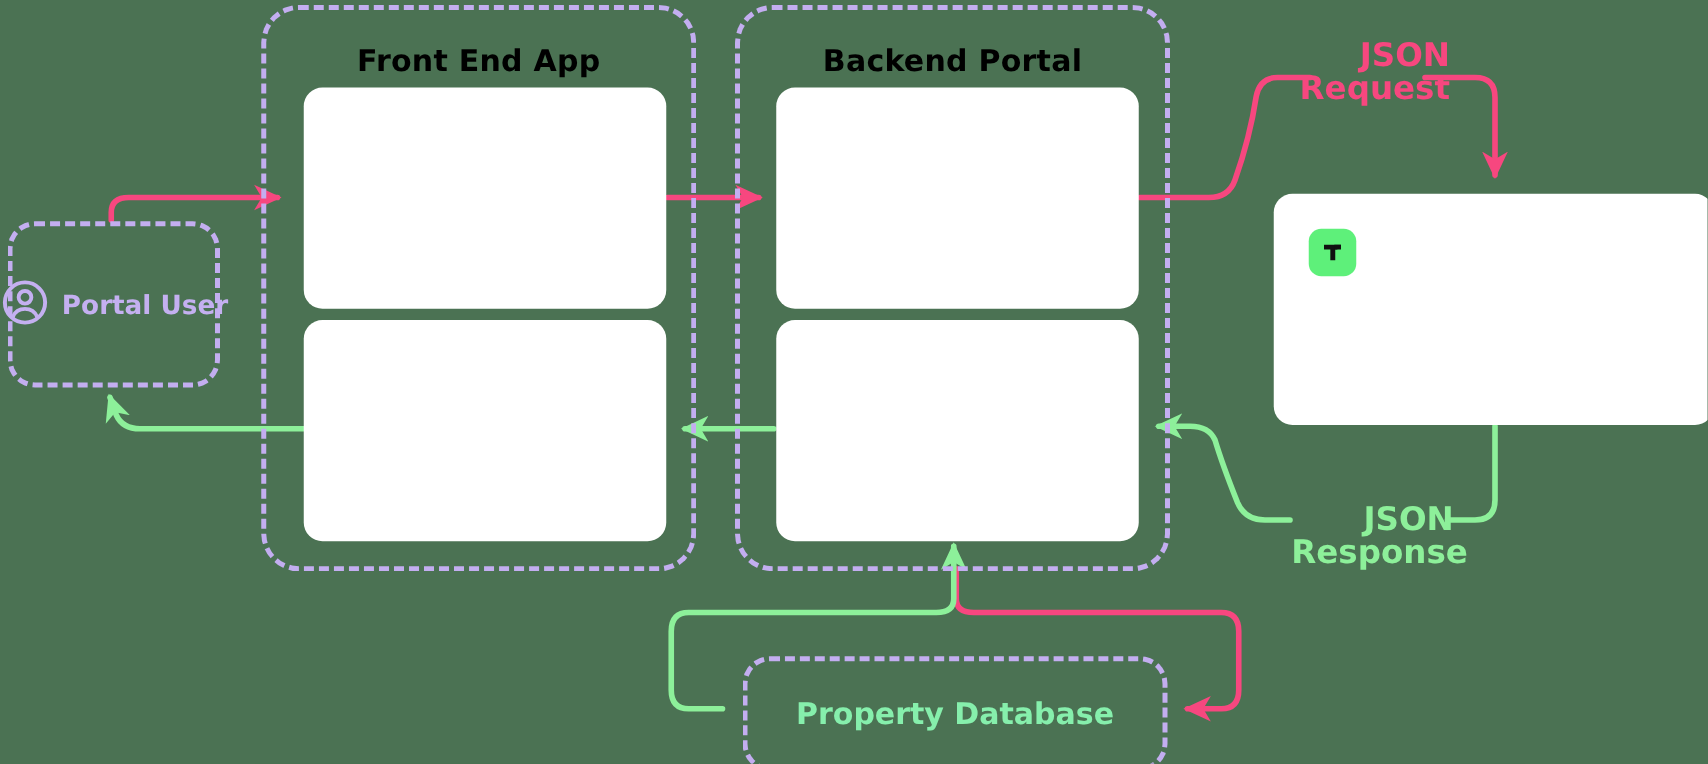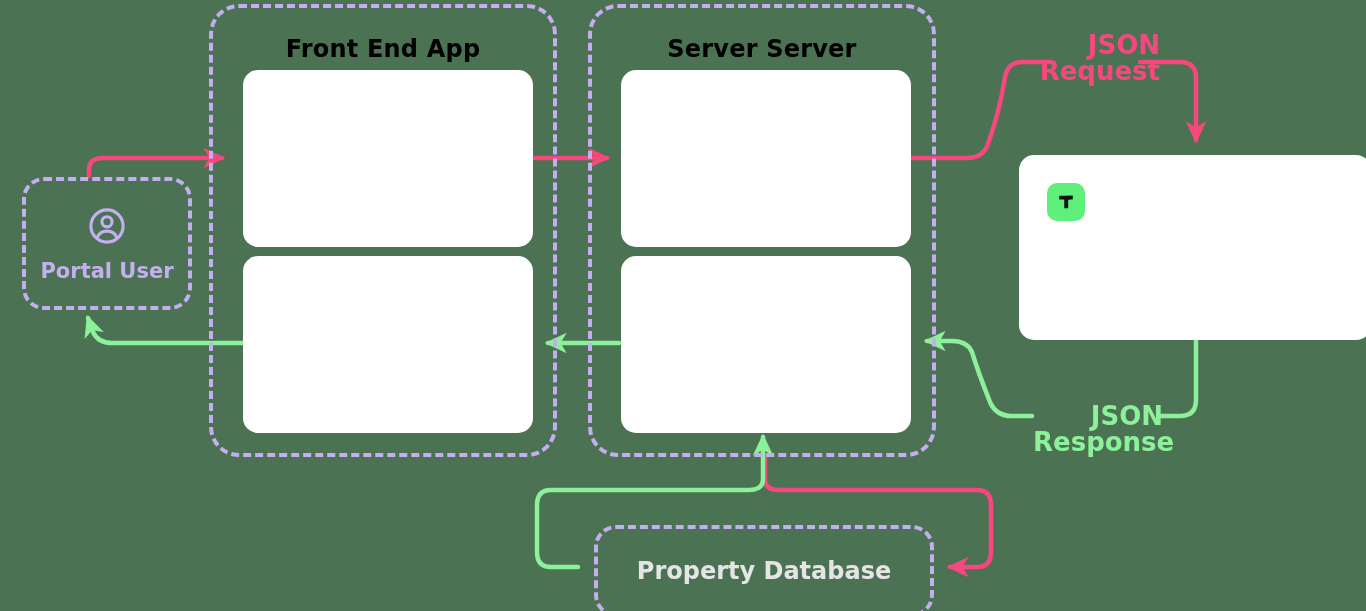--- a/index.html
+++ b/index.html
@@ -62,29 +62,29 @@
     right: 26px;
     color: #f4f6f4;
     font-size: 15px;
     line-height: 29px;
     font-weight: 600;
   }
 
   
   #portal-user-box {
     position: absolute;
-    left: 22px;
+    left: 6px;
     top: 177px;
     width: 170px;
     height: 133px;
     border: 4px dashed #c3aef0;
     border-radius: 22px;
     box-sizing: border-box;
     display: flex;
-    flex-direction: column;
+    flex-direction: row;
     align-items: center;
     justify-content: center;
     gap: 8px;
   }
   #portal-user-box .pu-label {
     color: #c4b0f0;
     font-size: 21px;
     font-weight: bold;
     white-space: nowrap;
   }
@@ -97,21 +97,21 @@
     width: 340px;
     height: 92px;
     border: 4px dashed #c3aef0;
     border-radius: 22px;
     box-sizing: border-box;
     display: flex;
     align-items: center;
     justify-content: center;
   }
   #property-database-box .db-label {
-    color: #e5e5e5;
+    color: #86efac;
     font-size: 24px;
     font-weight: bold;
     white-space: nowrap;
   }
 
   
   #integration-card {
     left: 1019px;
     top: 155px;
     width: 352px;
@@ -218,21 +218,21 @@
 
   <div class="card" id="frontend-request-card" style="left:243px; top:70px; width:290px; height:177px;">
     <div class="card-body" style="top:36px;"></div>
   </div>
 
   <div class="card" id="frontend-response-card" style="left:243px; top:256px; width:290px; height:177px;">
     <div class="card-body" style="top:36px;"></div>
   </div>
 
   <div class="group-box" id="backend-group" style="left:588px; top:4px; width:348px; height:453px;">
-    <div class="group-title" style="top:27px;">Server Server</div>
+    <div class="group-title" style="top:27px;">Backend Portal</div>
   </div>
 
   <div class="card" id="backend-request-card" style="left:621px; top:70px; width:290px; height:177px;">
     <div class="card-body" style="top:36px;"></div>
   </div>
 
   <div class="card" id="backend-response-card" style="left:621px; top:256px; width:290px; height:177px;">
     <div class="card-body" style="top:36px;"></div>
   </div>
 

